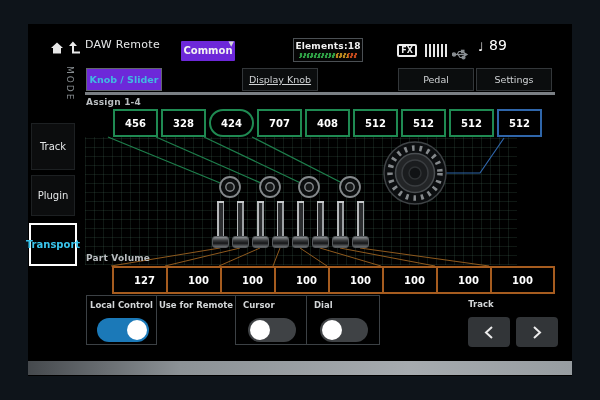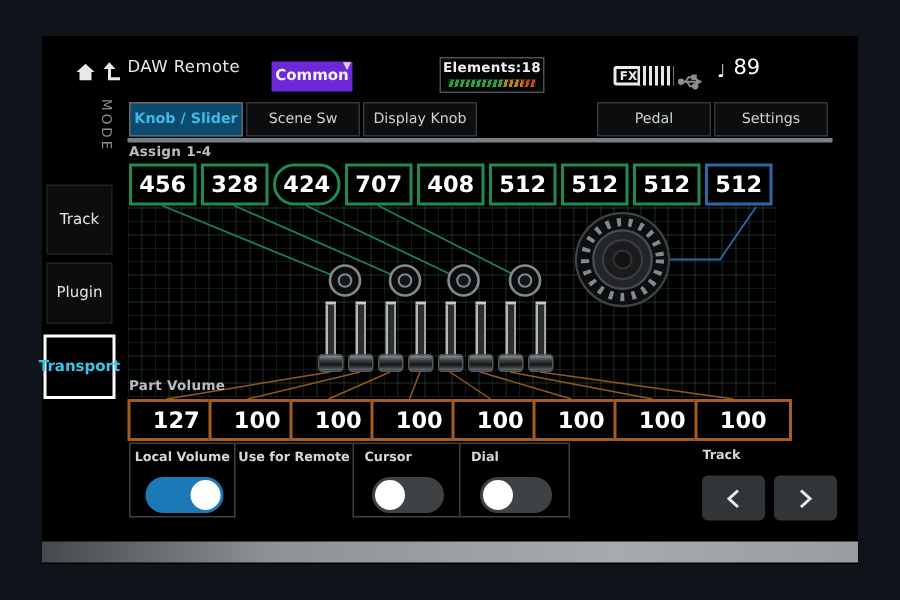--- a/index.html
+++ b/index.html
@@ -12,47 +12,47 @@
   .title { position:absolute; left:57px; top:14px; font-size:11px; color:#e6e8e9; letter-spacing:0.3px; }
   .common-btn { position:absolute; left:153px; top:17px; width:54px; height:20px; background:#6d28d9; color:#f2f2f2;
                 font-size:10px; font-weight:bold; text-align:center; line-height:20px; border-radius:1px; }
   .common-btn .dd { position:absolute; top:-7px; right:1px; font-size:7px; color:#d2d6d9; }
   .elements-badge { position:absolute; left:265px; top:14px; width:70px; height:24px; border:1px solid #4b5054; background:#050505; }
   .elements-badge .txt { display:block; text-align:center; font-size:9px; font-weight:bold; color:#f0f0f0; margin-top:2px; letter-spacing:0.2px; }
   .elements-badge .meter { position:absolute; left:5px; right:5px; bottom:3px; height:5px;
       background:
         repeating-linear-gradient(105deg, rgba(0,0,0,0.85) 0 1.5px, transparent 1.5px 3.5px),
         linear-gradient(90deg, #2f9e45 0 62%, #b8881f 62% 84%, #c2491c 84% 100%); }
-  .fx-icon { position:absolute; left:381px; top:20px; width:20px; height:13px; border:2px solid #eceen: ; border:2px solid #ececec;
+  .fx-icon { position:absolute; left:369px; top:20px; width:20px; height:13px; border:2px solid #eceen: ; border:2px solid #ececec;
              border-radius:2px; color:#ececec; font-size:8px; font-weight:bold; text-align:center; line-height:9px; }
   .kb-icon { position:absolute; left:397px; top:20px; width:24px; height:13px;
              background:repeating-linear-gradient(90deg, #e6e6e6 0 2px, #000 2px 4px); }
   .usb-icon { position:absolute; left:424px; top:21px; }
   .note { position:absolute; left:450px; top:16px; font-size:12px; color:#fff; }
   .tempo { position:absolute; left:461px; top:13px; font-size:14px; color:#fff; }
 
   
   .mode-label { position:absolute; left:47px; top:42px; font-size:9px; letter-spacing:2px; color:#878d91;
                 transform:rotate(90deg); transform-origin:left top; white-space:nowrap; }
   .side-btn { position:absolute; left:3px; width:44px; background:#0c0d0e; border:1px solid #1d2022; color:#e4e6e7;
               font-size:10px; display:flex; align-items:center; justify-content:center; }
   .side-track { top:99px; height:47px; }
   .side-plugin { top:151px; height:41px; }
   .side-transport { left:1px; top:199px; width:48px; height:43px; border:2px solid #ffffff; color:#39c4ec; font-weight:bold; background:#000; }
 
   
   .tab { position:absolute; top:44px; width:76px; height:23px; background:#0b0d0e; border:1px solid #33373a;
          color:#cfd2d4; font-size:9.5px; display:flex; align-items:center; justify-content:center; }
-  .tab.selected { background:#0c4a6e; border:1px solid #63686c; color:#41b9e2; font-weight:bold; }
+  .tab.selected { background:#6d28d9; border:1px solid #63686c; color:#41b9e2; font-weight:bold; }
   .tab-underline { position:absolute; left:57px; top:68px; width:470px; height:3px; background:#7a7f84; }
 
   
   .section-label { position:absolute; font-size:9px; font-weight:bold; color:#b9bdc0; letter-spacing:0.2px; }
   .val-box { position:absolute; width:45px; height:28px; background:#000; border:2px solid #1f8a52; color:#fff;
-             font-size:15px; font-weight:bold; display:flex; align-items:center; justify-content:center; }
+             font-size:10px; font-weight:bold; display:flex; align-items:center; justify-content:center;margin-left:27px; }
   .val-box.sel { border-color:#2f66aa; }
   .pv-box { width:65px; border-color:#a65c1f;justify-content:center; }
 
   
   .grid-area { position:absolute; left:57px; top:113px; width:432px; height:128px;
       background-image:
         repeating-linear-gradient(0deg, rgba(70,108,90,0.22) 0 1px, transparent 1px 9px),
         repeating-linear-gradient(90deg, rgba(70,108,90,0.22) 0 1px, transparent 1px 9px); }
   .mid-svg { position:absolute; left:0; top:0; pointer-events:none; }
 
@@ -128,24 +128,21 @@
   <div class="side-btn side-plugin">
         <span>Plugin</span>
       </div>
   <div class="side-btn side-transport">
         <span>Transport</span>
       </div>
 
   <div class="tab selected" style="left:58px;">
         <span>Knob / Slider</span>
       </div>
-  <div class="tab" style="left:136px;">
-        <span>Scene Sw</span>
-      </div>
-  <div class="tab" style="left:214px;">
+  <div class="tab" style="left:214px;text-decoration:underline;">
         <span>Display Knob</span>
       </div>
   <div class="tab" style="left:370px;">
         <span>Pedal</span>
       </div>
   <div class="tab" style="left:448px;">
         <span>Settings</span>
       </div>
   <div class="tab-underline"></div>
 
@@ -282,21 +279,21 @@
         <span>100</span>
       </div>
   <div class="val-box pv-box" style="left:381px; top:242px;">
         <span>100</span>
       </div>
   <div class="val-box pv-box" style="left:435px; top:242px;">
         <span>100</span>
       </div>
 
   <div class="cell" style="left:58px; width:71px;">
-    <div class="cell-label" style="left:50%; transform:translateX(-50%);">Local Volume</div>
+    <div class="cell-label" style="left:50%; transform:translateX(-50%);">Local Control</div>
     <div class="toggle on" style="left:10px; width:52px;">
           <div class="knob"></div>
         </div>
   </div>
   <div class="cell" style="left:129px; width:78px; border-left:none; border-bottom:none; border-right:none;">
     <div class="cell-label" style="left:50%; transform:translateX(-50%);">Use for Remote</div>
   </div>
   <div class="cell" style="left:279px; width:73px; border-left:none;">
     <div class="cell-label" style="left:7px;">Dial</div>
     <div class="toggle off" style="left:13px; width:48px;">

